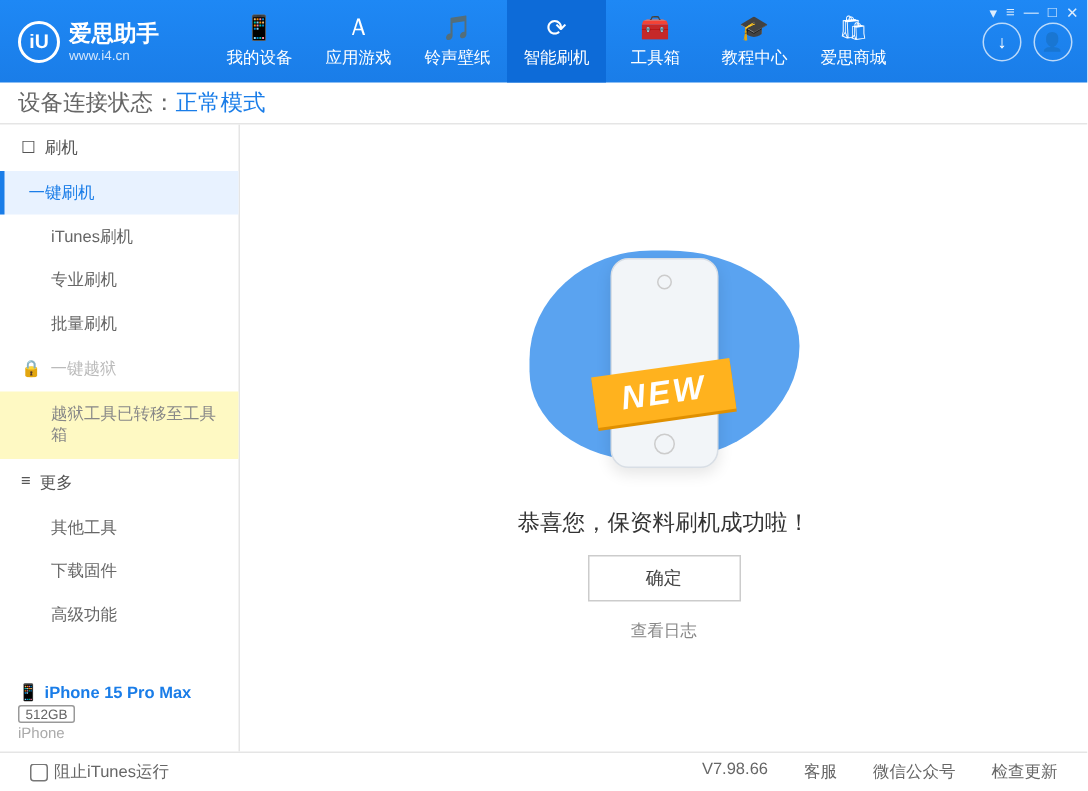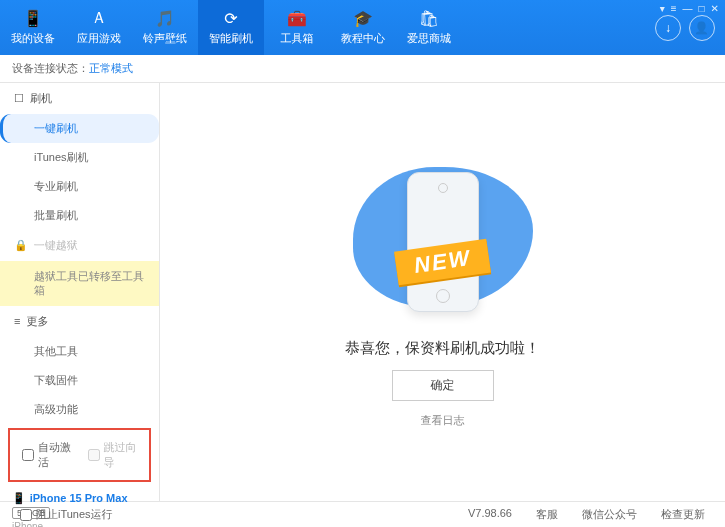--- a/index.html
+++ b/index.html
@@ -10,27 +10,27 @@
 .logo-text { font-size: 15px; font-weight: bold; }
 .logo-url { font-size: 9px; opacity: 0.8; }
 .nav { display: flex; height: 100%; }
 .nav-item { width: 66px; display: flex; flex-direction: column; align-items: center; justify-content: center; cursor: pointer; font-size: 11px; gap: 3px; }
 .nav-item.active { background: #0d6bd8; }
 .nav-icon { width: 18px; height: 18px; display: flex; align-items: center; justify-content: center; font-size: 16px; }
 .header-right { margin-left: auto; display: flex; align-items: center; padding-right: 10px; gap: 8px; }
 .win-controls { position: absolute; top: 3px; right: 6px; display: flex; gap: 6px; color: #fff; font-size: 10px; }
 .win-controls span { cursor: pointer; opacity: 0.85; }
 .circ-btn { width: 26px; height: 26px; border: 1.5px solid rgba(255,255,255,0.7); border-radius: 50%; display: flex; align-items: center; justify-content: center; cursor: pointer; }
-.status-bar { height: 28px; border-bottom: 1px solid #e5e5e5; display: flex; align-items: center; padding: 0 12px; font-size: 11px; color: #666; }
+.status-bar { height: 28px; border-bottom: 1px solid #e5e5e5; display: flex; align-items: center; padding: 0 12px; font-size: 15px; color: #666; }
 .status-mode { color: #1a7de8; }
 .body-area { display: flex; height: 418px; }
 .sidebar { width: 160px; border-right: 1px solid #e5e5e5; display: flex; flex-direction: column; font-size: 11px; }
 .side-section { padding: 8px 14px; color: #555; display: flex; align-items: center; gap: 6px; cursor: pointer; }
 .side-sub { padding: 7px 10px 7px 34px; color: #666; cursor: pointer; }
-.side-sub.active { background: #e8f2ff; color: #1a7de8; border-left: 3px solid #1a7de8; padding-left: 31px; border-radius: 11px; }
+.side-sub.active { background: #e8f2ff; color: #1a7de8; border-left: 3px solid #1a7de8; padding-left: 16px; }
 .side-disabled { color: #bbb; }
 .side-transfer { background: #fef9c3; padding: 8px 10px 8px 34px; color: #888; line-height: 1.3; cursor: pointer; }
 .checkbox-row { padding: 10px 12px; border: 2px solid #e74c3c; margin: 4px 8px; display: flex; gap: 16px; align-items: center; }
 .checkbox-row label { display: flex; align-items: center; gap: 4px; font-size: 11px; color: #666; }
 .checkbox-row .disabled { color: #bbb; }
 .device-info { padding: 6px 12px; margin-top: auto; }
 .device-name { color: #1a7de8; font-weight: bold; font-size: 11px; display: flex; align-items: center; gap: 4px; }
 .device-badge { border: 1px solid #999; padding: 0 4px; font-size: 9px; color: #666; border-radius: 2px; margin-top: 2px; display: inline-block; }
 .device-type { color: #aaa; font-size: 10px; margin-top: 2px; }
 .main { flex: 1; display: flex; flex-direction: column; align-items: center; justify-content: center; gap: 12px; }
@@ -54,20 +54,27 @@
 
 <div class="win-controls">
   <span>▾</span>
   <span>≡</span>
   <span>—</span>
   <span>□</span>
   <span>✕</span>
 </div>
 
 <div class="header">
+  <div class="logo-area">
+    <div class="logo-circle">iU</div>
+    <div>
+      <div class="logo-text">爱思助手</div>
+      <div class="logo-url">www.i4.cn</div>
+    </div>
+  </div>
   <div class="nav">
     <div class="nav-item">
         <div class="nav-icon">📱</div>
         <span>我的设备</span>
       </div>
     <div class="nav-item">
         <div class="nav-icon">Ａ</div>
         <span>应用游戏</span>
       </div>
     <div class="nav-item">
@@ -121,30 +128,20 @@
         <span>一键越狱</span>
       </div>
     <div class="side-transfer">越狱工具已转移至工具箱</div>
     <div class="side-section">
         <span>≡</span>
         <span>更多</span>
       </div>
     <div class="side-sub">其他工具</div>
     <div class="side-sub">下载固件</div>
     <div class="side-sub">高级功能</div>
-    <div class="checkbox-row">
-      <label>
-          <input type="checkbox" style="">
-          <span>自动激活</span>
-        </label>
-      <label class="disabled">
-          <input type="checkbox" disabled="" style="">
-          <span>跳过向导</span>
-        </label>
-    </div>
     <div class="device-info">
       <div class="device-name">
           <span>📱</span>
           <span>iPhone 15 Pro Max</span>
         </div>
       <div class="device-badge">512GB</div>
       <div class="device-type">iPhone</div>
     </div>
   </div>
 

